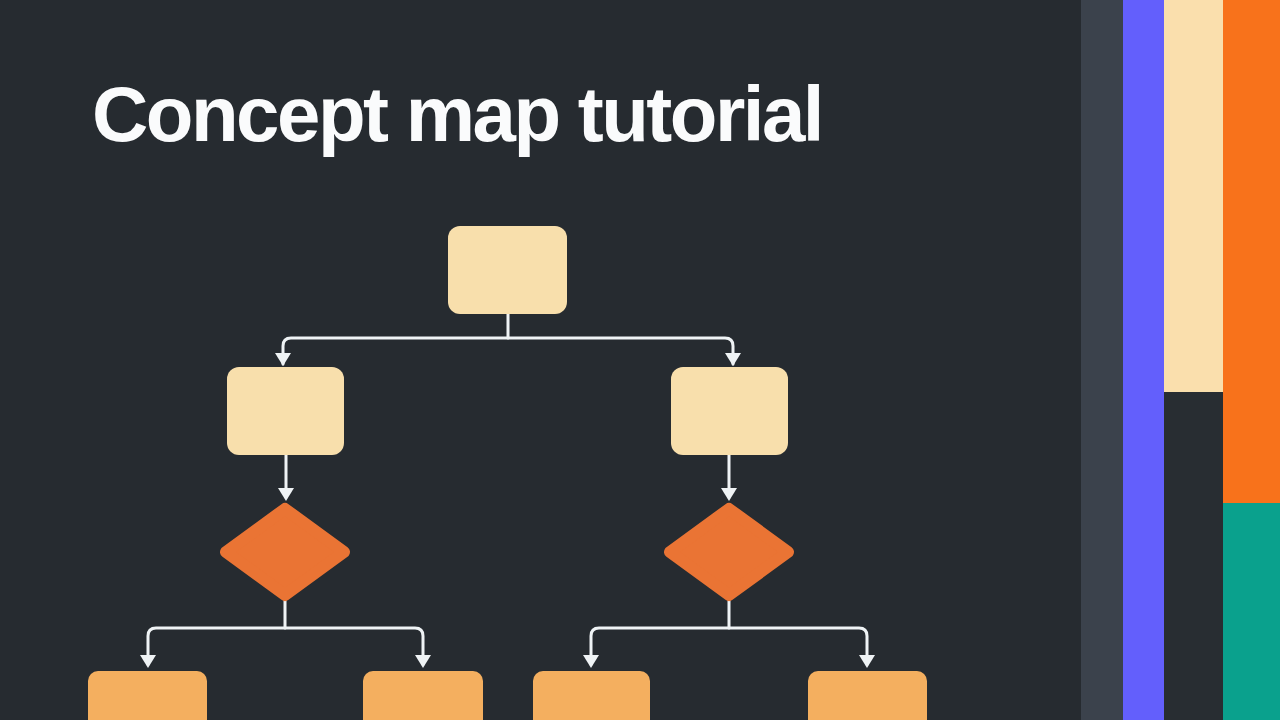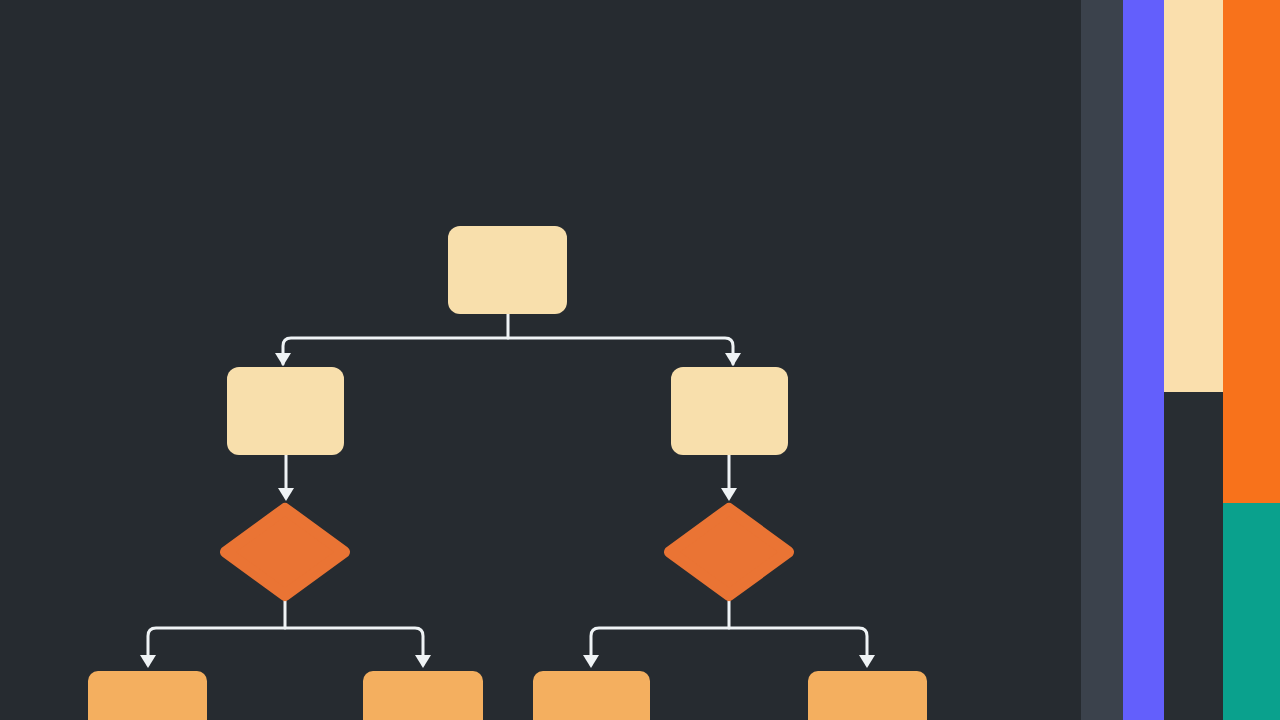--- a/index.html
+++ b/index.html
@@ -36,20 +36,21 @@
     height: 720px;
   }
   #stripes .stripe-seg {
     position: absolute;
   }
 </style>
 </head>
 <body style="background: rgb(38, 43, 48);">
 
 <div class="slide">
+  <h1 class="title" style="color: rgb(250, 251, 252);">Concept map tutorial</h1>
   <svg id="diagram" viewBox="0 0 1280 720" xmlns="http://www.w3.org/2000/svg">
       <path d="M508 314 L508 338" fill="none" stroke="#EFF3F5" stroke-width="3" stroke-linecap="round"></path>
       <path d="M283 364 L283 346 Q283 338 291 338 L725 338 Q733 338 733 346 L733 364" fill="none" stroke="#EFF3F5" stroke-width="3" stroke-linecap="round"></path>
       <path d="M286 455 L286 496" fill="none" stroke="#EFF3F5" stroke-width="3" stroke-linecap="round"></path>
       <path d="M729 455 L729 496" fill="none" stroke="#EFF3F5" stroke-width="3" stroke-linecap="round"></path>
       <path d="M285 601 L285 628" fill="none" stroke="#EFF3F5" stroke-width="3" stroke-linecap="round"></path>
       <path d="M148 664 L148 636 Q148 628 156 628 L415 628 Q423 628 423 636 L423 664" fill="none" stroke="#EFF3F5" stroke-width="3" stroke-linecap="round"></path>
       <path d="M729 601 L729 628" fill="none" stroke="#EFF3F5" stroke-width="3" stroke-linecap="round"></path>
       <path d="M591 664 L591 636 Q591 628 599 628 L859 628 Q867 628 867 636 L867 664" fill="none" stroke="#EFF3F5" stroke-width="3" stroke-linecap="round"></path>
       <rect x="448" y="226" width="119" height="88" rx="12" fill="#F8DFAC"></rect>

